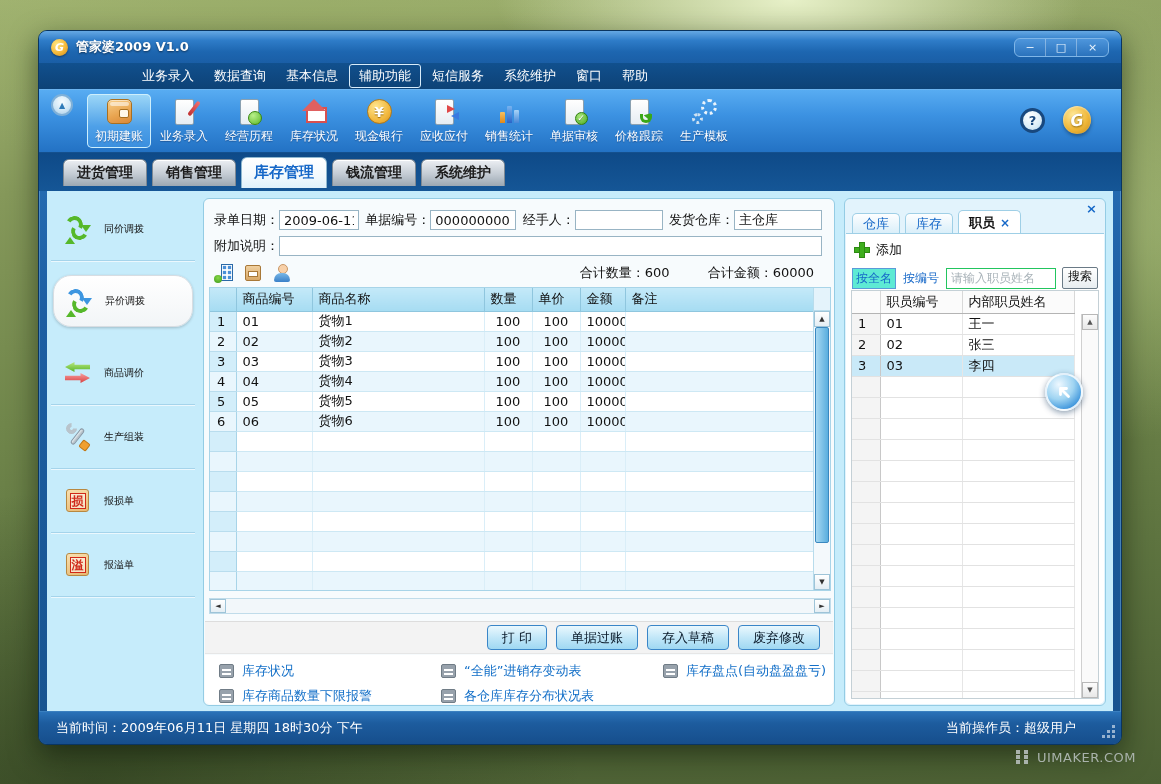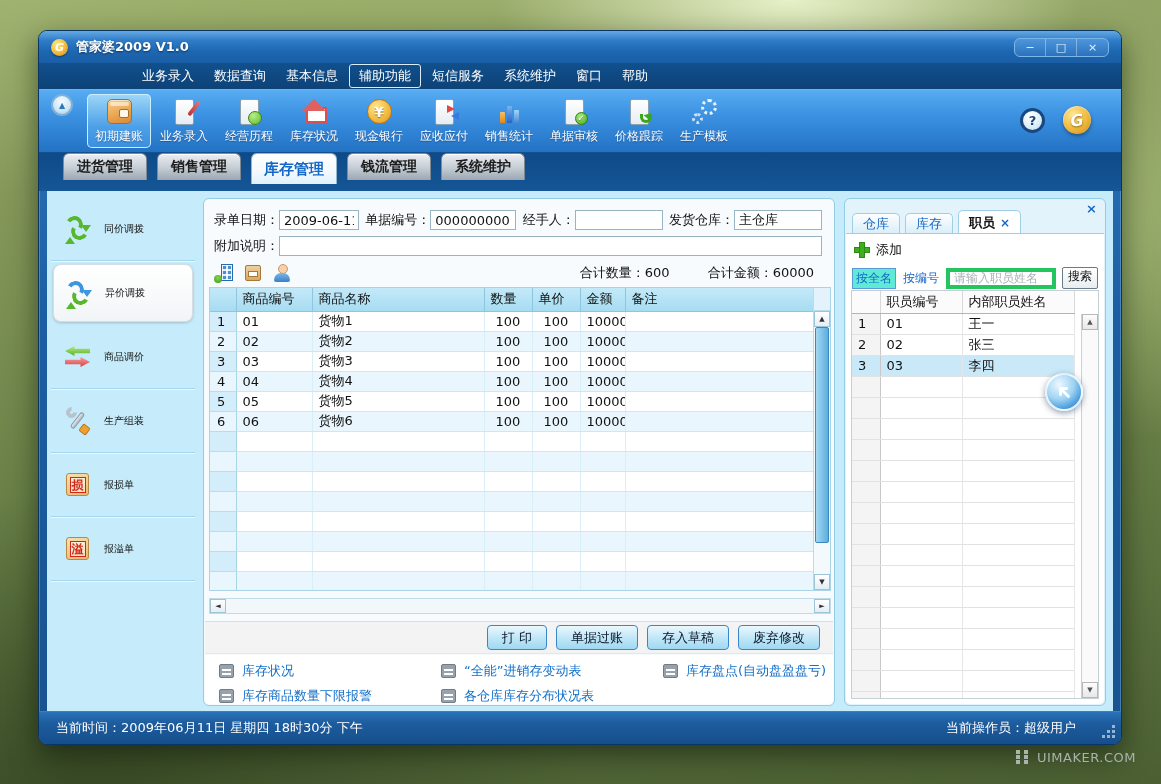--- a/index.html
+++ b/index.html
@@ -90,36 +90,36 @@
   .badge-green { position:absolute; right:0; bottom:0; width:13px; height:13px; border-radius:50%;
     background:radial-gradient(circle at 35% 30%,#a8e87a,#48a820); border:1px solid #2f7f10;
     color:#fff; font-size:9px; line-height:1; display:flex; align-items:center; justify-content:center; }
   .curl { position:absolute; right:1px; bottom:2px; width:12px; height:9px; border:3px solid #3aa818; border-top:none; border-radius:0 0 6px 6px; }
   .curl::after { content:""; position:absolute; right:-5px; top:-5px; border:4px solid transparent; border-bottom:6px solid #3aa818; transform:rotate(40deg); }
   .gear-big { position:absolute; right:1px; top:1px; width:16px; height:16px; border:3px dotted #eaf4fc; border-radius:50%; }
   .gear-small { position:absolute; left:1px; bottom:1px; width:11px; height:11px; border:3px dotted #cfe2f2; border-radius:50%; }
 
   
   .tabstrip { position:absolute; top:122px; left:0; right:0; height:38px;
-    background:linear-gradient(180deg,#0e4a88,#155696); display:flex; align-items:flex-start; padding-left:24px; gap:10px; }
+    background:linear-gradient(180deg,#0e4a88,#155696); display:flex; align-items:center; padding-left:24px; gap:5px; }
   .tab { height:27px; min-width:84px; padding:0 12px; display:flex; align-items:center; justify-content:center;
     font-size:14px; font-weight:bold; color:#1c1c1c; border:1px solid #7e8994; border-bottom:none;
     border-radius:6px 6px 0 0; background:linear-gradient(180deg,#eceff3 0%,#c3cbd3 55%,#9ba7b2 100%);
     box-shadow:inset 0 1px 0 #fff; }
   .tab.active { height:31px; color:#1668c8; font-size:15px; border-color:#8fb8d0;
     background:linear-gradient(180deg,#fff 0%,#f2f9fd 60%,#dff1fb 100%); }
 
   
   .content { position:absolute; top:160px; left:8px; right:8px; height:522px; background:#c6ecfb; }
 
   
   .sidebar { position:absolute; left:4px; top:6px; width:144px; }
   .side-item { height:64px; display:flex; align-items:center; gap:13px; padding-left:13px;
     border-bottom:1px solid rgba(148,200,226,.65); box-shadow:0 1px 0 rgba(255,255,255,.65); }
-  .side-item.active { height:58px; margin:3px 2px; padding-left:11px; border:1px solid #d8dde2; border-radius:8px;
+  .side-item.active { height:52px; margin:14px 2px; padding-left:11px; border:1px solid #d8dde2; border-radius:18px;
     background:linear-gradient(180deg,#fff,#f2f5f7); box-shadow:0 1px 3px rgba(0,0,0,.2); }
   .side-label { font-size:10px; font-weight:normal; color:#141414; }
   .sicon { width:27px; height:27px; position:relative; flex:none; }
   .arc-top { position:absolute; left:2px; top:1px; width:17px; height:17px; border:4px solid #56b82a;
     border-bottom-color:transparent; border-left-color:transparent; border-radius:50%; transform:rotate(-15deg); }
   .arc-bot { position:absolute; left:7px; top:8px; width:17px; height:17px; border:4px solid #56b82a;
     border-top-color:transparent; border-right-color:transparent; border-radius:50%; transform:rotate(-15deg); }
   .arc-top.blue { border-color:#3d96e0; border-bottom-color:transparent; border-left-color:transparent; }
   .ah-r { position:absolute; right:0; top:10px; border:5px solid transparent; border-top:7px solid #56b82a; }
   .ah-r.blue { border-top-color:#3d96e0; }
@@ -207,21 +207,21 @@
   .rp-tab.active { height:24px; color:#111; font-weight:bold; background:#fff; }
   .rp-tab .tabx { color:#1668c8; font-weight:bold; font-size:12px; }
   .rp-body { position:absolute; top:34px; left:1px; right:1px; bottom:1px; background:#fff; border-top:1px solid #9fcfe6; border-radius:0 0 5px 5px; }
   .add-row { display:flex; align-items:center; gap:7px; padding:7px 9px 5px; font-size:13px; color:#111; }
   .plus-ico { position:relative; width:14px; height:14px; }
   .plus-ico::before { content:""; position:absolute; left:0; top:5px; width:14px; height:4px; background:#3fae1e; box-shadow:0 0 0 1px #2d8a12; }
   .plus-ico::after { content:""; position:absolute; left:5px; top:0; width:4px; height:14px; background:#3fae1e; box-shadow:0 0 0 1px #2d8a12; }
   .filter-row { display:flex; align-items:center; gap:6px; padding:3px 6px 0; font-size:12px; }
   .by-name { color:#1668c8; border:1px solid #5a9ad8; background:#5eead4; padding:1px 3px; white-space:nowrap; }
   .by-code { color:#1668c8; padding:1px 1px; white-space:nowrap; }
-  .rp-input { flex:1; min-width:0; height:21px; border:4px solid #22c55e; font-size:12px; padding:0 4px;
+  .rp-input { flex:1; min-width:0; height:21px; border:1px solid #22c55e; font-size:12px; padding:0 4px;
     font-family:"DejaVu Sans","Liberation Sans",sans-serif; color:#555; }
   .rp-input::placeholder { color:#a8b2b8; }
   .search-btn { height:22px; padding:0 5px; font-size:12px; color:#111; border:1px solid #6a7a86; border-radius:2px;
     background:linear-gradient(180deg,#fff,#e8edf0); white-space:nowrap; }
   .rp-grid { position:absolute; left:5px; right:5px; top:56px; bottom:5px; border:1px solid #c4d0d6; overflow:hidden; background:#fff; }
   .staff { border-collapse:collapse; table-layout:fixed; width:222px; }
   .staff th { height:22px; background:#fbfbfb; font-size:13px; font-weight:normal; color:#111; text-align:left;
     padding:0 6px; border-right:1px solid #d8d8d8; border-bottom:1px solid #b4b4b4; }
   .staff td { height:21px; font-size:13px; color:#111; padding:0 6px; background:#fff;
     border-right:1px solid #e6e6e6; border-bottom:1px solid #e2e2e2; white-space:nowrap; overflow:hidden; }

